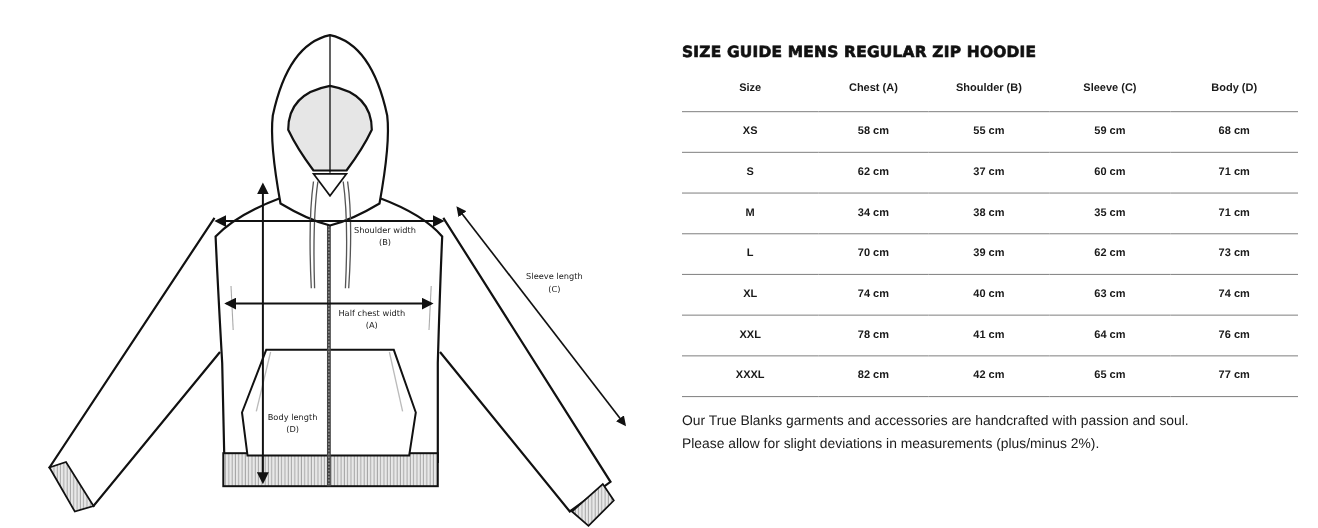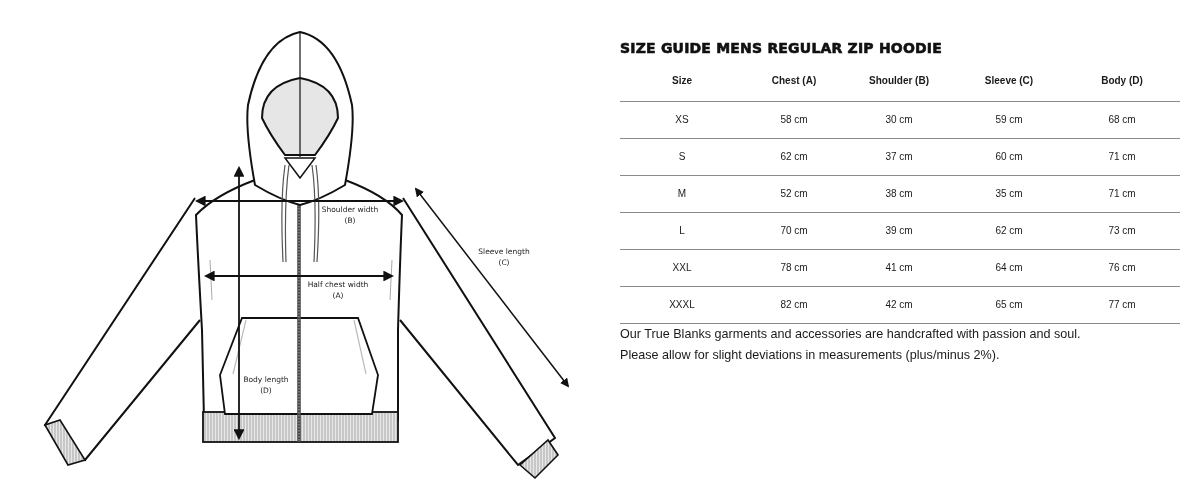--- a/index.html
+++ b/index.html
@@ -15,26 +15,26 @@
     font-family: "DejaVu Sans", "Liberation Sans", sans-serif;
     font-weight: 900; font-size: 14px; letter-spacing: 0.2px;
     color: #111; height: 22px; line-height: 20px;
     -webkit-text-stroke: 0.6px #111;
   }
   table.size-table { width: 560px; border-collapse: collapse; margin-top: 0; }
   table.size-table th, table.size-table td {
     text-align: center; font-size: 10px; color: #1a1a1a;
   }
   table.size-table th { font-weight: bold; height: 41px; padding-top: 0; vertical-align: middle; }
-  table.size-table td { height: 37px; vertical-align: middle; font-weight: normal; }
+  table.size-table td { height: 37px; vertical-align: middle; font-weight: bold; }
   table.size-table tr.head-row { border-bottom: 1px solid #8a8a8a; }
   table.size-table tr.body-row { border-bottom: 1px solid #8a8a8a; }
   col.c0 { width: 124px; } col.c1 { width: 100px; } col.c2 { width: 110px; } col.c3 { width: 110px; } col.c4 { width: 116px; }
 
-  .note { margin-top: 0; font-size: 12.6px; line-height: 21px; color: #1a1a1a; }
+  .note { margin-top: 11px; font-size: 12.6px; line-height: 21px; color: #1a1a1a; }
 </style>
 </head>
 <body>
 
 <div class="illustration">
   <svg viewBox="0 0 600 480" xmlns="http://www.w3.org/2000/svg">
     <defs>
       <pattern id="rib" width="3" height="10" patternUnits="userSpaceOnUse">
         <rect width="3" height="10" fill="#e8e8e8"></rect>
         <line x1="1" y1="0" x2="1" y2="10" stroke="#888" stroke-width="0.7"></line>
@@ -117,44 +117,51 @@
         <th>Chest (A)</th>
         <th>Shoulder (B)</th>
         <th>Sleeve (C)</th>
         <th>Body (D)</th>
       </tr>
     </thead>
     <tbody>
       <tr class="body-row">
         <td>XS</td>
         <td>58 cm</td>
-        <td>30 cm</td>
+        <td>55 cm</td>
         <td>59 cm</td>
         <td>68 cm</td>
       </tr>
       <tr class="body-row">
         <td>S</td>
         <td>62 cm</td>
         <td>37 cm</td>
         <td>60 cm</td>
         <td>71 cm</td>
       </tr>
       <tr class="body-row">
         <td>M</td>
-        <td>52 cm</td>
+        <td>34 cm</td>
         <td>38 cm</td>
         <td>35 cm</td>
         <td>71 cm</td>
       </tr>
       <tr class="body-row">
         <td>L</td>
         <td>70 cm</td>
         <td>39 cm</td>
         <td>62 cm</td>
         <td>73 cm</td>
+      </tr>
+      <tr class="body-row">
+        <td>XL</td>
+        <td>74 cm</td>
+        <td>40 cm</td>
+        <td>63 cm</td>
+        <td>74 cm</td>
       </tr>
       <tr class="body-row">
         <td>XXL</td>
         <td>78 cm</td>
         <td>41 cm</td>
         <td>64 cm</td>
         <td>76 cm</td>
       </tr>
       <tr class="body-row">
         <td>XXXL</td>

